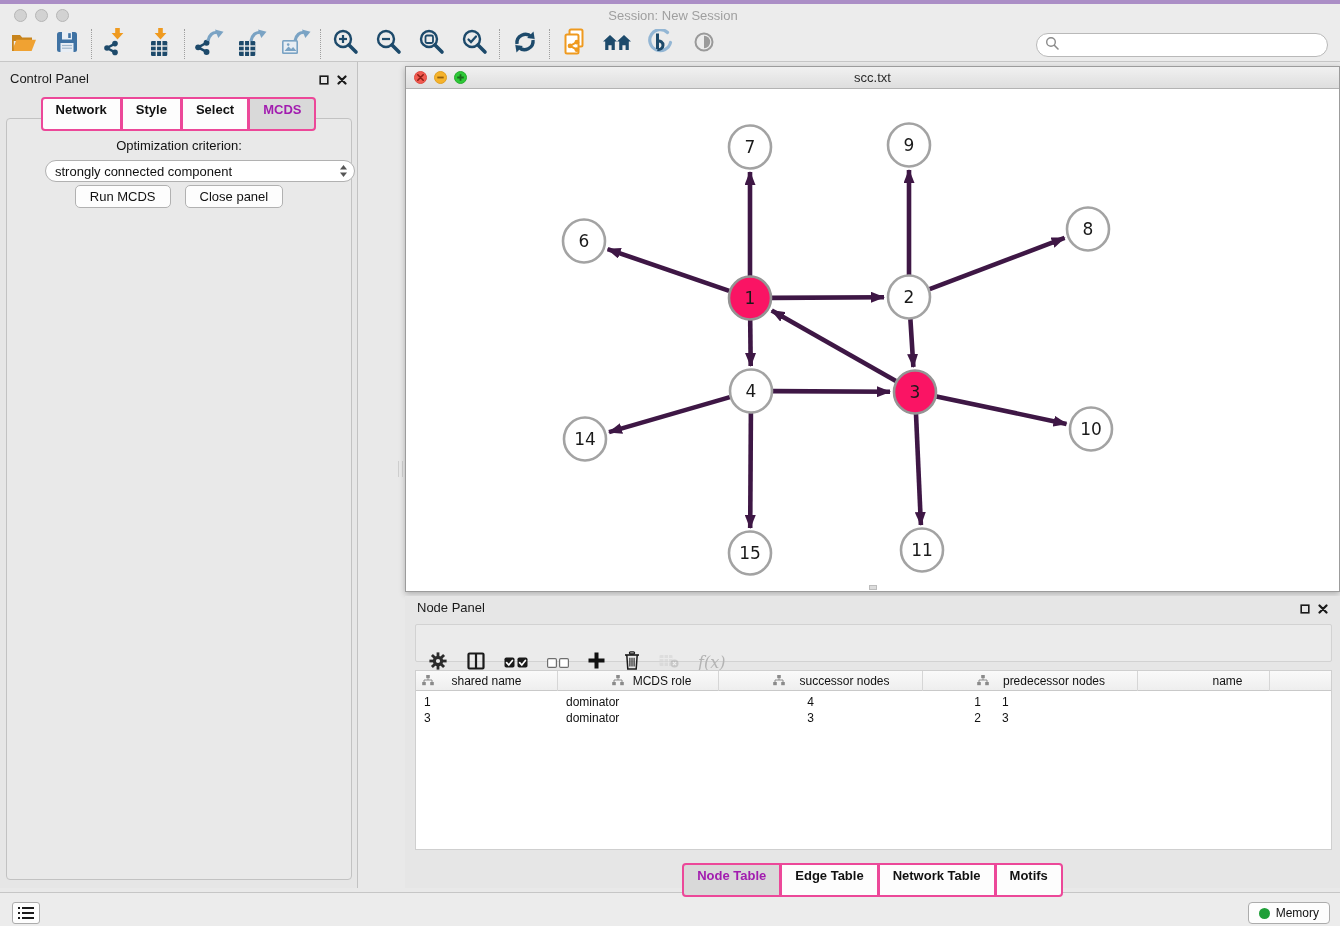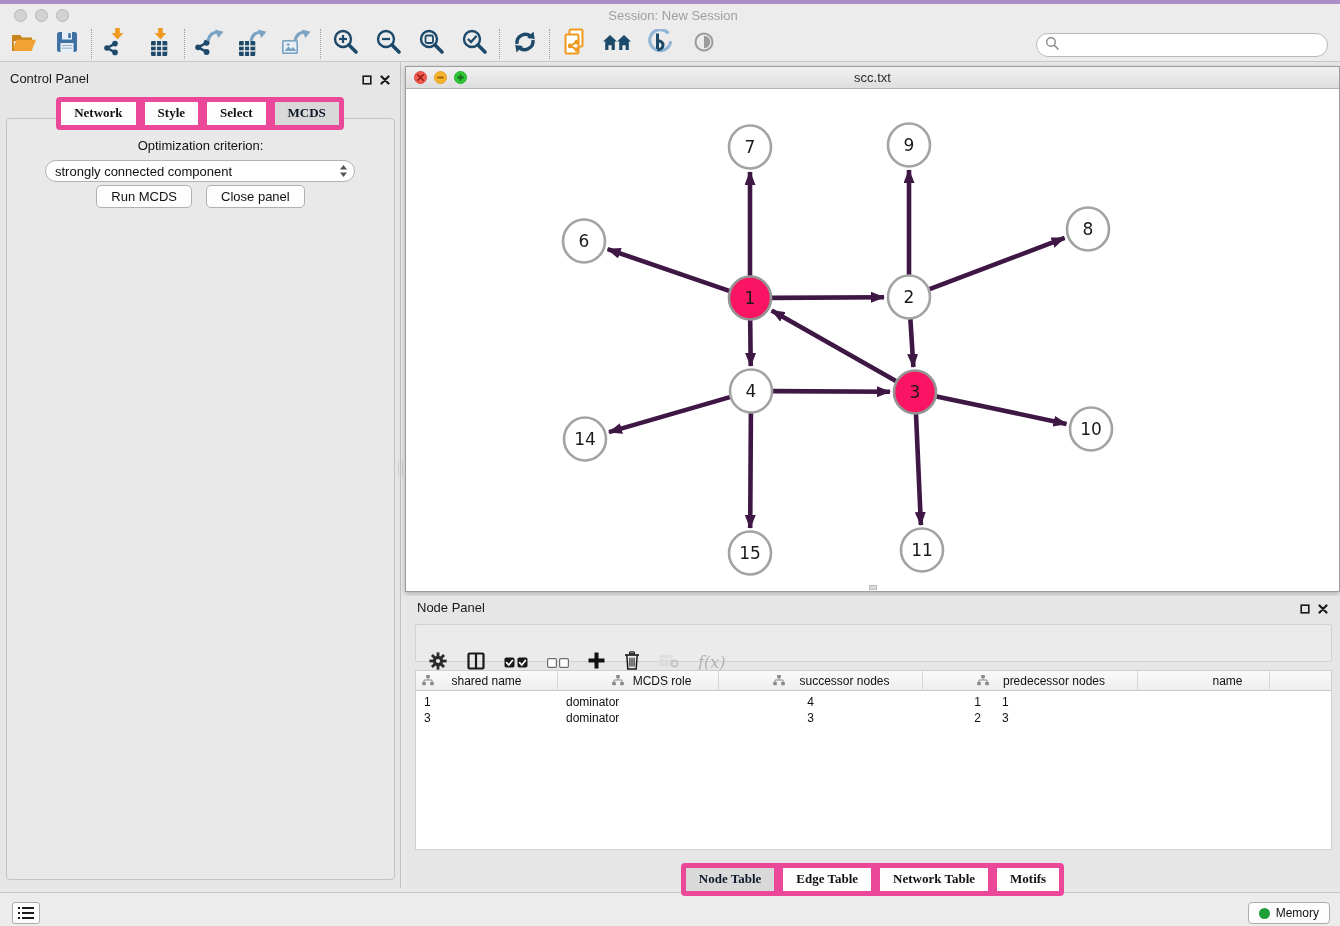--- a/index.html
+++ b/index.html
@@ -15,31 +15,31 @@
              font-size:13px;color:#9f9f9f;padding-left:6px;}
   
   .toolbar{position:absolute;left:0;top:27px;right:0;height:35px;background:#ececec;
            border-bottom:1px solid #c7c7c7;display:flex;align-items:center;padding-left:2px;}
   .tb-btn{width:43px;height:34px;display:flex;align-items:center;justify-content:center;cursor:default;}
   .tb-sep{width:1px;height:30px;border-left:1px dotted #9f9f9f;margin:0 3px;}
   .search{position:absolute;right:12px;top:6px;width:292px;height:24px;background:#fff;
           border:1px solid #b9b9b9;border-radius:12px;display:flex;align-items:center;padding-left:8px;}
   .search input{border:none;outline:none;flex:1;height:18px;font-size:13px;background:transparent;margin-left:4px;}
   
-  .control-panel{position:absolute;left:0;top:62px;width:401px;bottom:38px;background:#e6e6e6;
+  .control-panel{position:absolute;left:0;top:62px;width:358px;bottom:38px;background:#e6e6e6;
                  border-right:1px solid #c2c2c2;}
   .panel-head{position:absolute;top:9px;left:10px;right:10px;height:18px;font-size:13px;color:#1a1a1a;}
   .panel-head .wbtns{position:absolute;right:0;top:2px;display:flex;gap:8px;align-items:center;}
   .tabbar{display:flex;justify-content:center;position:relative;z-index:2;}
   .cp-tabs{position:absolute;top:35px;left:0;right:0;}
-  .tab{font-weight:bold;font-size:13px;background:#fdfdfd;border:5px solid #ec4899;
-       padding:3px 13px 4px;margin-left:-1px;color:#111;cursor:default;white-space:nowrap;font-family:Liberation Serif, serif;}
+  .tab{font-weight:bold;font-size:13px;background:#fdfdfd;border:2px solid #ec4899;
+       padding:3px 13px 12px;margin-left:-1px;color:#111;cursor:default;white-space:nowrap;}
   .tab.first{border-radius:4px 0 0 4px;margin-left:0;}
   .tab.last{border-radius:0 4px 4px 0;}
-  .tab.sel{background:#d9d9d9;color:#0f172a;}
+  .tab.sel{background:#d9d9d9;color:#a21caf;}
   .cp-content{position:absolute;left:6px;right:5px;top:56px;bottom:8px;border:1px solid #c2c2c2;
               border-radius:4px;background:#e9e9e9;z-index:1;}
   .opt-label{position:absolute;top:19px;left:0;right:0;text-align:center;font-size:13px;color:#111;}
   .select{position:absolute;left:38px;top:41px;width:310px;height:22px;background:#fff;
           border:1px solid #b1b1b1;border-radius:11px;display:flex;align-items:center;}
   .select .val{flex:1;padding-left:9px;font-size:13px;color:#111;white-space:nowrap;overflow:hidden;}
   .select .chev{margin-right:6px;display:flex;}
   .btn-row{position:absolute;top:66px;left:0;right:0;display:flex;justify-content:center;gap:14px;}
   .btn{background:#fdfdfd;border:1px solid #b1b1b1;border-radius:5px;font-size:13px;
        font-family:"Liberation Sans",sans-serif;padding:3px 14px;color:#111;cursor:default;}

